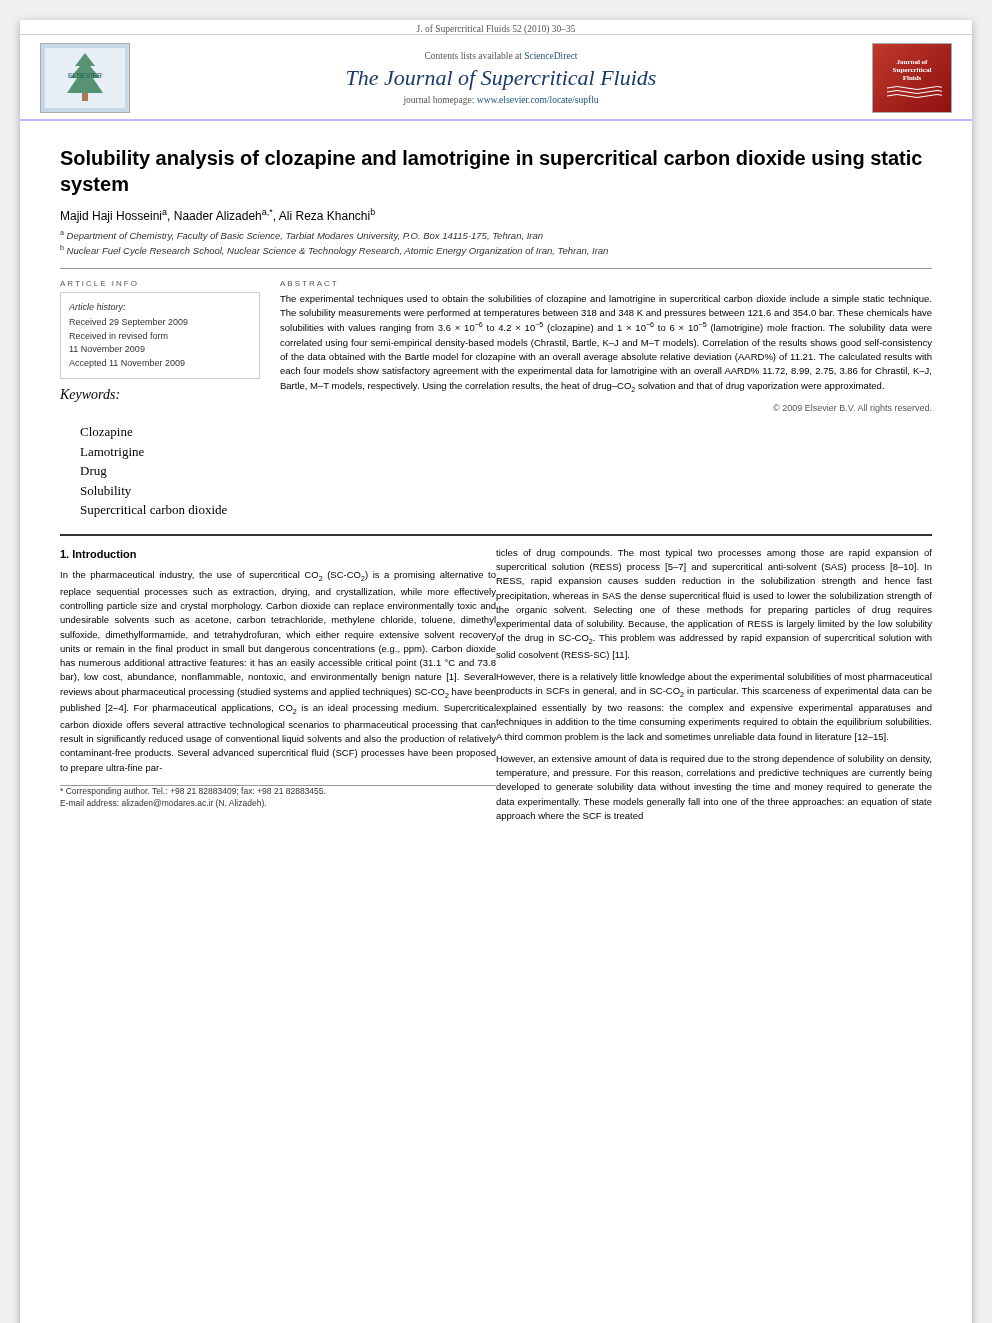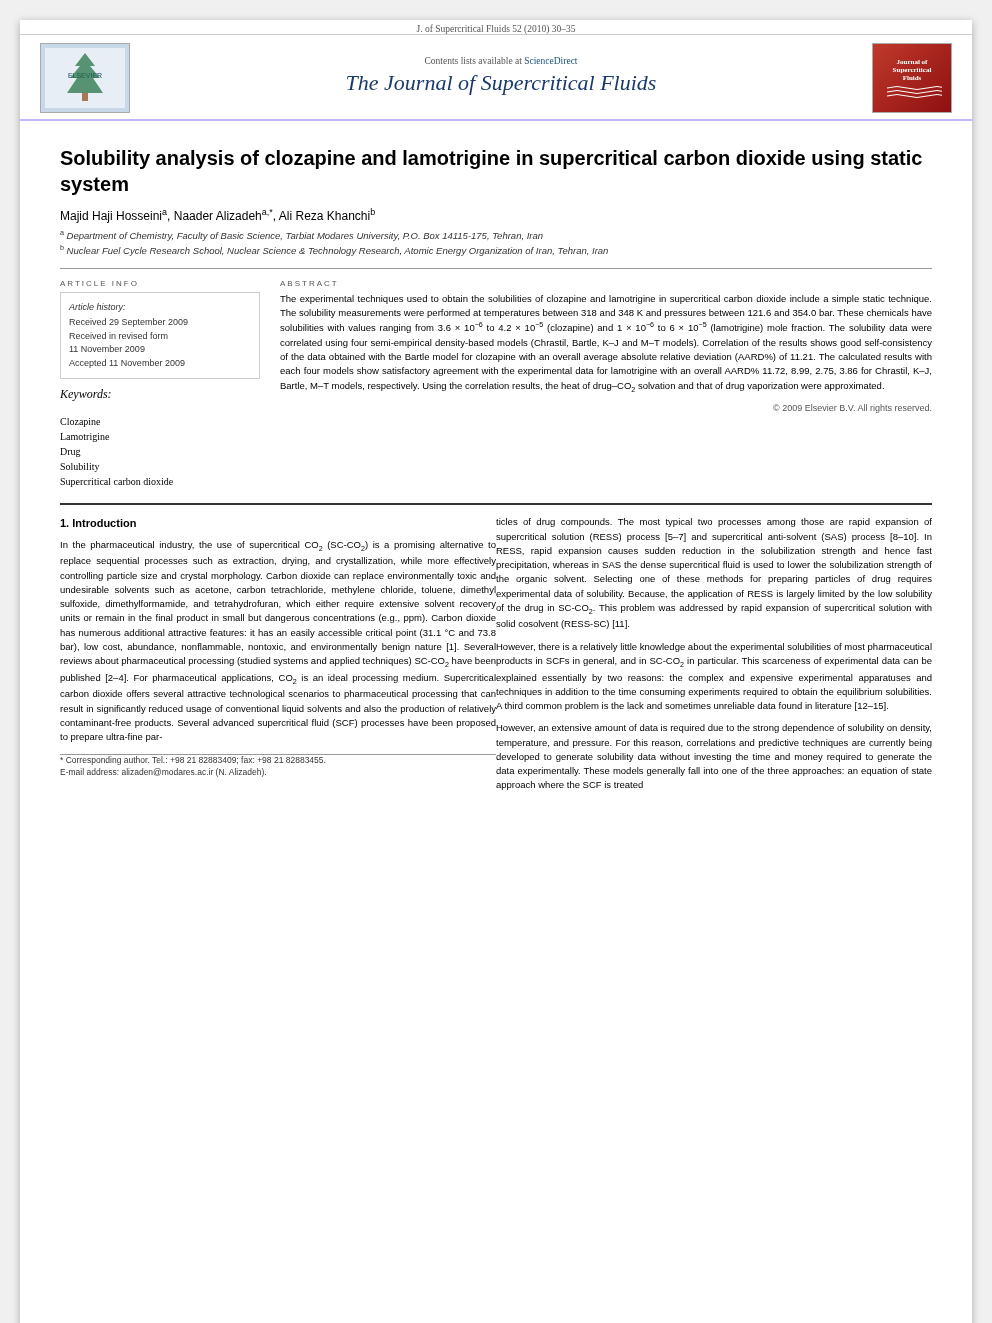--- a/index.html
+++ b/index.html
@@ -161,26 +161,27 @@
     .article-info-box .section-label {
       font-style: italic;
       font-size: 9px;
       margin-bottom: 2px;
     }
     .keywords-section {
       margin-top: 8px;
     }
     .keywords-section .kw-title {
       font-style: italic;
-      font-size: 12px;
-      margin-bottom: 12px;
+      font-size: 14px;
+      margin-bottom: 19px;
     }
     .keywords-section .kw-list {
-      font-size: 10px;
+      font-size: 13px;
       line-height: 1.5;
+      margin-left: 20px;
     }
     
     .abstract-title {
       font-size: 8px;
       letter-spacing: 2px;
       color: #555;
       text-transform: uppercase;
       margin-bottom: 4px;
       font-family: Arial, sans-serif;
     }
@@ -270,20 +271,24 @@
         <rect x="37" y="45" width="6" height="8" fill="#8B4513" opacity="0.7"></rect>
       </svg>
     </div>
 
     <div class="header-center">
       <div class="contents-line">
         <span>Contents lists available at</span>
         <span class="sciencedirect-link" style="cursor:pointer;">ScienceDirect</span>
       </div>
       <div class="journal-title">The Journal of Supercritical Fluids</div>
+      <div class="journal-homepage">
+        <span>journal homepage:</span>
+        <span class="sciencedirect-link" style="cursor:pointer;">www.elsevier.com/locate/supflu</span>
+      </div>
     </div>
 
     <div class="header-logo-right">
       <div class="logo-text">Journal of</div>
       <div class="logo-text">Supercritical</div>
       <div class="logo-text">Fluids</div>
 
       <svg width="60" height="14" style="margin-top:2px;">
         <path d="M5,4 Q15,1 25,4 Q35,7 45,4 Q55,1 65,4" stroke="white" stroke-width="1" fill="none"></path>
         <path d="M5,8 Q15,5 25,8 Q35,11 45,8 Q55,5 65,8" stroke="white" stroke-width="1" fill="none"></path>

